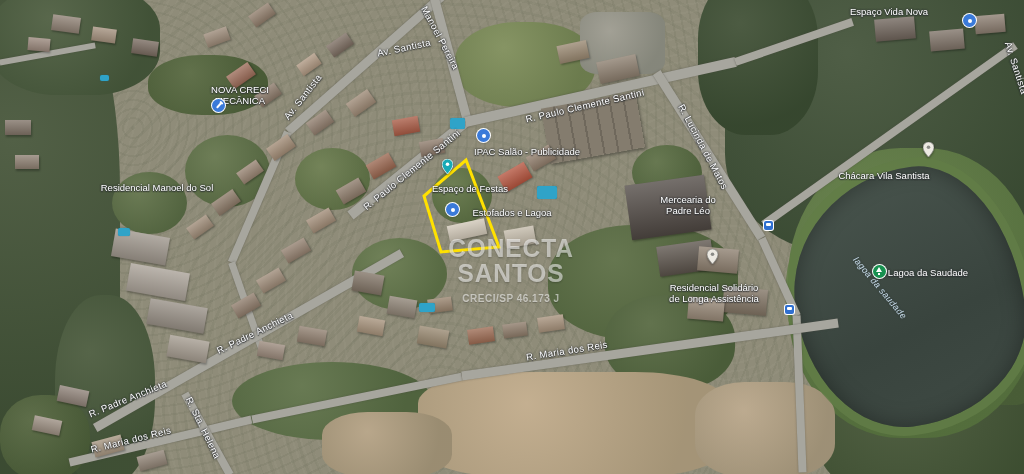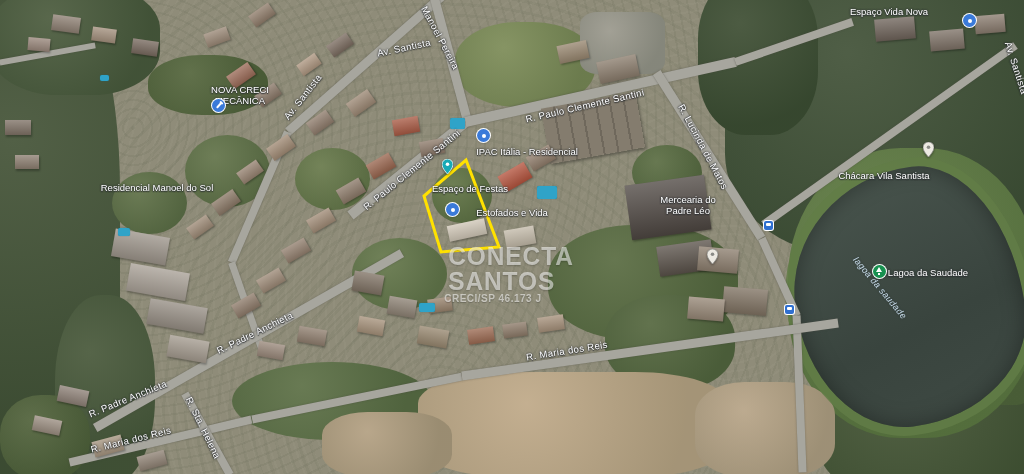--- a/index.html
+++ b/index.html
@@ -42,25 +42,25 @@
   .glyph-tree{position:absolute;left:2.8px;top:2.2px;width:0;height:0;
         border-left:3.6px solid transparent;border-right:3.6px solid transparent;
         border-bottom:5.6px solid #fff;}
   .glyph-tree::after{content:"";position:absolute;left:-1px;top:5.4px;width:2px;height:2.6px;background:#fff;}
   .bus-stop{position:absolute;width:9px;height:9px;border-radius:2px;background:var(--bus_blue);
         box-shadow:0 0 0 1px #fff;}
   .bus-stop::after{content:"";position:absolute;left:2px;top:2px;width:5px;height:3.4px;
         border-radius:1px;background:#fff;}
   .pin{position:absolute;filter:drop-shadow(0 1px 1px rgba(0,0,0,.4));}
   .parcel-svg{position:absolute;inset:0;pointer-events:none;}
-  .watermark{position:absolute;left:511px;top:244px;transform:translateX(-50%);
-        text-align:left;color:var(--watermark_color);pointer-events:none;}
+  .watermark{position:absolute;left:511px;top:236px;transform:translateX(-50%);
+        text-align:center;color:var(--watermark_color);pointer-events:none;}
   .wm-big{font:700 26px/24.5px "Liberation Sans",sans-serif;letter-spacing:1px;
         transform:scaleX(.94);text-shadow:0 1px 2px rgba(0,0,0,.22);}
-  .wm-small{margin-top:0;font:700 10px/11px "Liberation Sans",sans-serif;letter-spacing:.5px;
+  .wm-small{margin-top:8px;font:700 10px/11px "Liberation Sans",sans-serif;letter-spacing:.5px;
         text-shadow:0 1px 1px rgba(0,0,0,.22);}
   .z-forest{z-index:1}.z-lake{z-index:2}.z-roads{z-index:3}.z-blds{z-index:4}
   .z-pools{z-index:5}.z-parcel{z-index:6}.z-labels{z-index:7}.z-wm{z-index:9}
 </style>
 </head>
 <body>
 
 <div class="stage">
 
   <div class="layer z-forest" id="forest">
@@ -195,34 +195,38 @@
   <div class="street-label z-labels" style="left:567px;top:351px;transform:translate(-50%,-50%) rotate(-9deg)">R. Maria dos Reis</div>
   <div class="street-label z-labels" style="left:131px;top:440px;transform:translate(-50%,-50%) rotate(-14deg)">R. Maria dos Reis</div>
   <div class="street-label z-labels" style="left:1016px;top:68px;transform:translate(-50%,-50%) rotate(72deg)">Av. Santista</div>
   <div class="street-label water z-labels" style="left:880px;top:288px;transform:translate(-50%,-50%) rotate(50deg)">lagoa da saudade</div>
 
   <div class="poi-label z-labels" style="left:240px;top:84px">
     <div>NOVA CRECI</div>
     <div>MECÂNICA</div>
   </div>
   <div class="poi-label z-labels" style="left:527px;top:146px">
-    <div>IPAC Itália - Residencial</div>
+    <div>IPAC Salão - Publicidade</div>
   </div>
   <div class="poi-label z-labels" style="left:470px;top:183px">
     <div>Espaço de Festas</div>
   </div>
   <div class="poi-label z-labels" style="left:512px;top:207px">
-    <div>Estofados e Vida</div>
+    <div>Estofados e Lagoa</div>
   </div>
   <div class="poi-label z-labels" style="left:157px;top:182px">
     <div>Residencial Manoel do Sol</div>
   </div>
   <div class="poi-label z-labels" style="left:688px;top:194px">
     <div>Mercearia do</div>
     <div>Padre Léo</div>
+  </div>
+  <div class="poi-label z-labels" style="left:714px;top:282px">
+    <div>Residencial Solidário</div>
+    <div>de Longa Assistência</div>
   </div>
   <div class="poi-label z-labels" style="left:884px;top:170px">
     <div>Chácara Vila Santista</div>
   </div>
   <div class="poi-label z-labels" style="left:928px;top:267px">
     <div>Lagoa da Saudade</div>
   </div>
   <div class="poi-label z-labels" style="left:889px;top:6px">
     <div>Espaço Vida Nova</div>
   </div>

